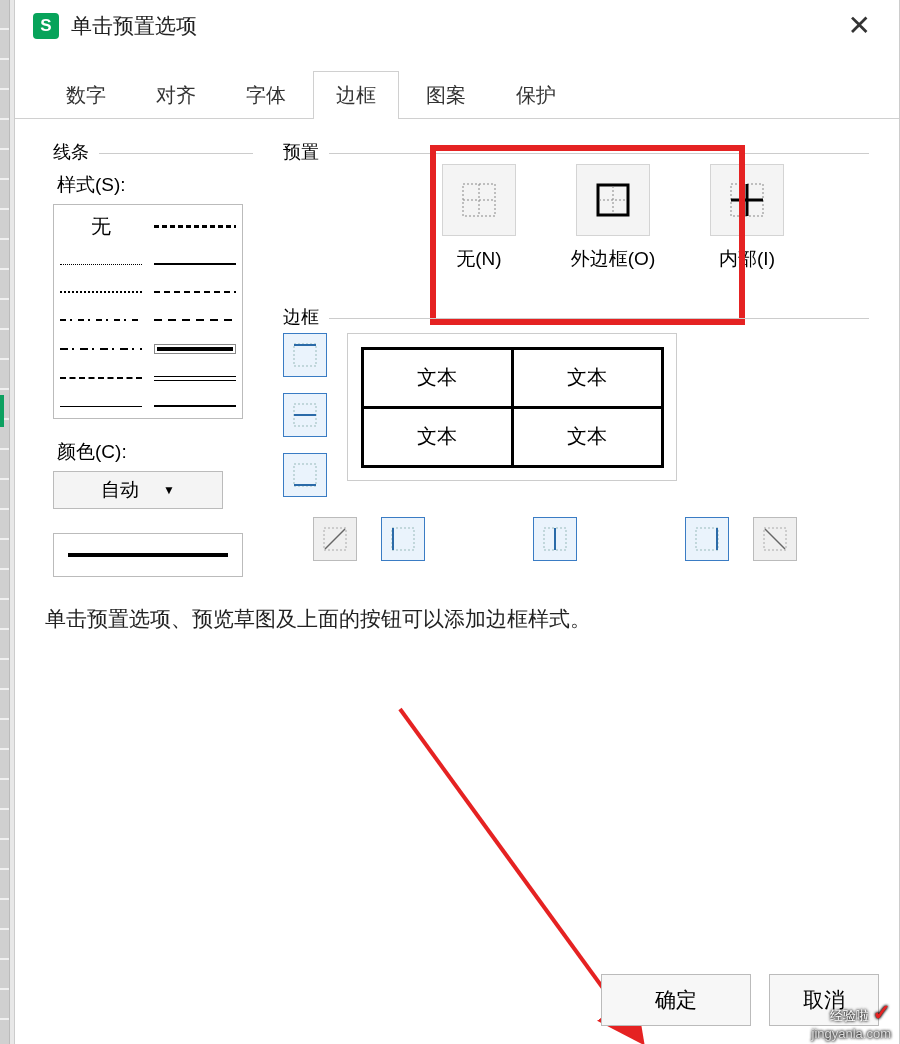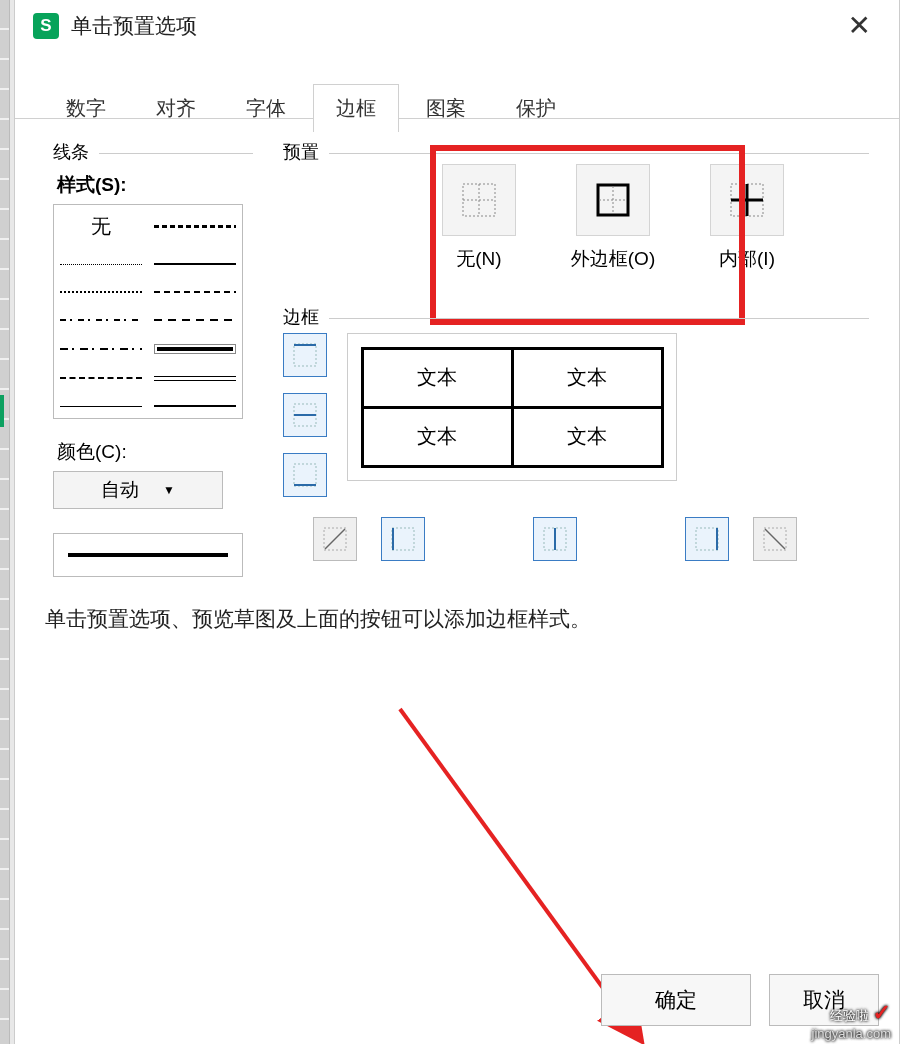--- a/index.html
+++ b/index.html
@@ -73,21 +73,21 @@
       margin-top: 18px;
     }
     .tab {
       padding: 10px 22px;
       font-size: 20px;
       color: #333;
       border: 1px solid transparent;
       border-bottom: none;
       cursor: pointer;
       position: relative;
-      top: 14px;
+      top: 1px;
     }
     .tab.active {
       border-color: #d0d0d0;
       background: #fff;
     }
     .body {
       padding: 18px 30px;
       position: relative;
     }
     .row1 { display: flex; gap: 30px; margin-left: 8px; }
@@ -96,21 +96,21 @@
       position: relative;
       margin-top: 16px;
     }
     .group-title-wrap {
       position: absolute;
       top: -14px; left: 0;
       background: #fff;
       padding-right: 10px;
     }
     .line-group { width: 200px; }
-    .style-label { margin: 18px 0 6px 4px; font-size: 19px; font-weight: bold; }
+    .style-label { margin: 18px 0 6px 4px; font-size: 19px; }
     .style-box {
       border: 1px solid #bbb;
       width: 190px;
       padding: 8px 6px;
       display: grid;
       grid-template-columns: 1fr 1fr;
       row-gap: 20px;
       column-gap: 12px;
       align-items: center;
     }

